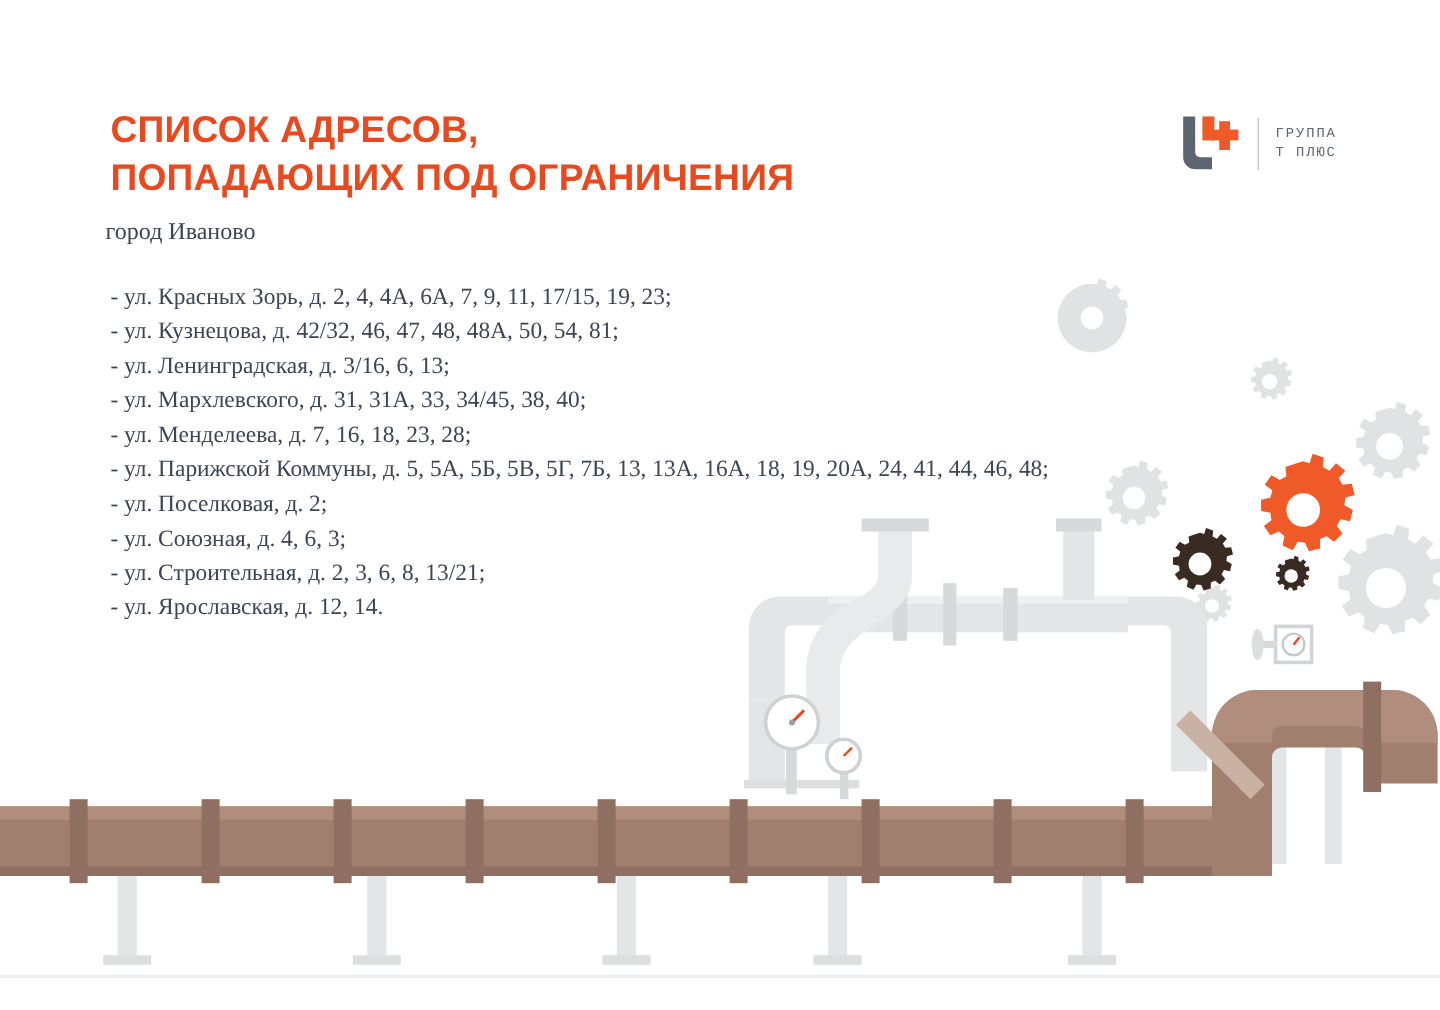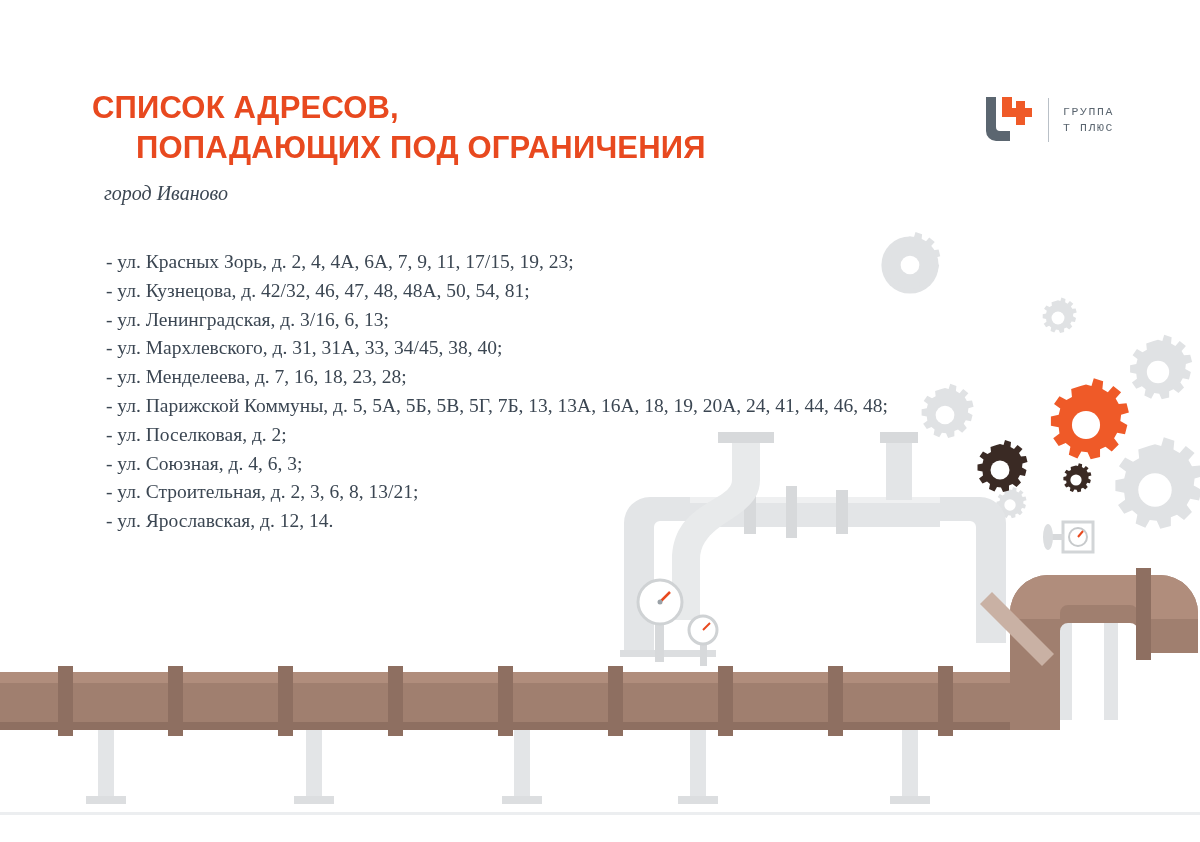--- a/index.html
+++ b/index.html
@@ -38,40 +38,39 @@
   .title {
     font-family: "Liberation Sans", sans-serif;
     font-weight: bold;
     font-size: 31px;
     line-height: 1.3;
     letter-spacing: 0.2px;
     color: #e8491f;
     margin: 0;
     text-transform: uppercase;
   }
-  .title .line2 { display: block; margin-left: 44px; }
+  .title .line2 { display: block; }
 
   .subtitle {
     position: absolute;
-    left: 104px;
+    left: 88px;
     top: 182px;
     font-family: "Liberation Serif", serif;
     font-size: 20px;
     color: #3b4652;
-    font-style: italic;
   }
 
   
   .address-list {
     position: absolute;
     left: 92px;
     top: 234px;
     width: 1020px;
     list-style: none;
-    margin: 14px;
+    margin: 0;
     padding: 0;
   }
   .address-list li {
     font-family: "Liberation Serif", serif;
     font-size: 19.5px;
     line-height: 28.8px;
     color: #3b4652;
     white-space: nowrap;
   }
 

